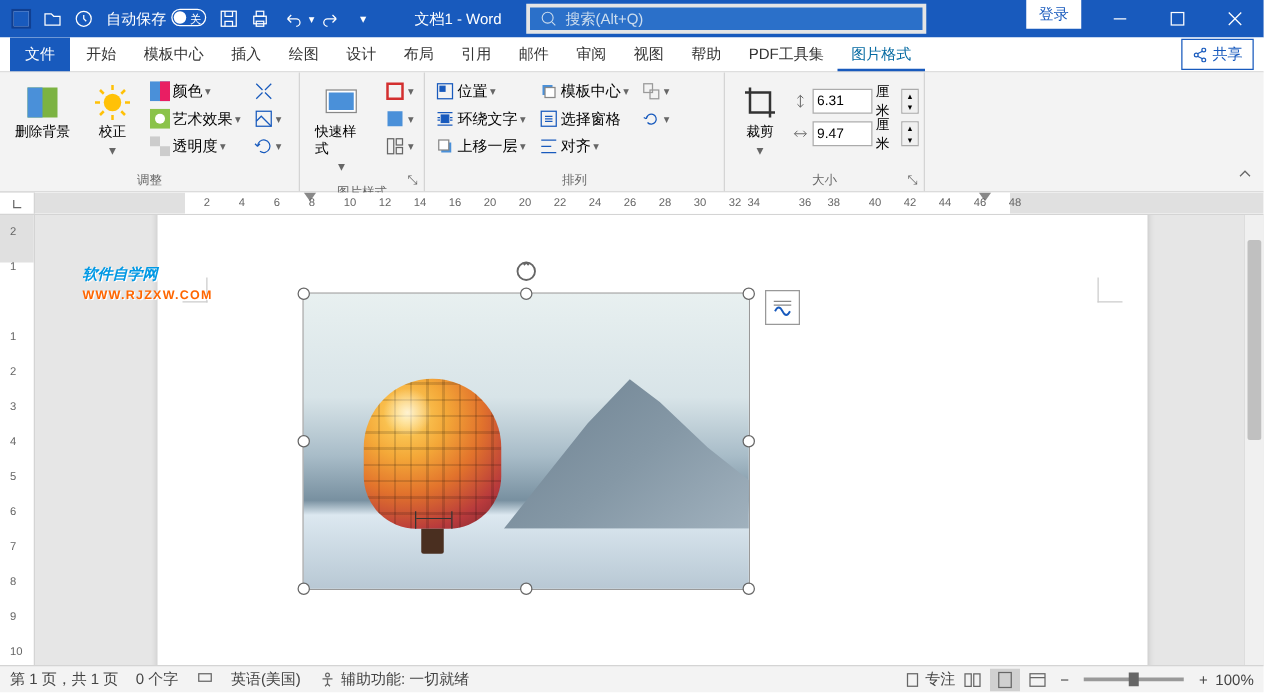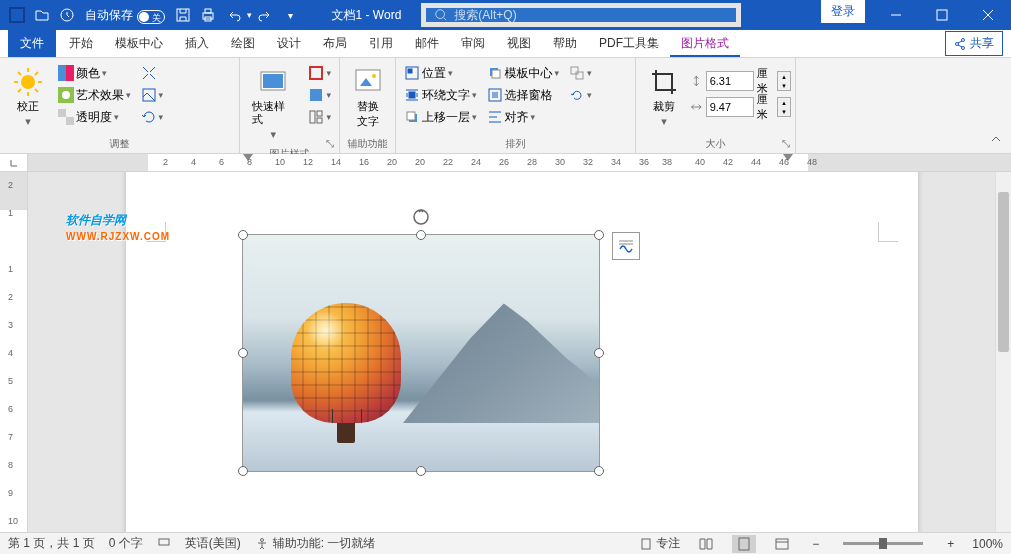--- a/index.html
+++ b/index.html
@@ -1,34 +1,34 @@
 <!DOCTYPE html>
 <html><head>
 <meta charset="utf-8">
 <style>
 *{margin:0;padding:0;box-sizing:border-box;font-family:"Microsoft YaHei",sans-serif;font-size:12px}
 body{width:1011px;height:554px;overflow:hidden;background:#fff;position:relative}
 .titlebar{height:30px;background:#185abd;display:flex;align-items:center;color:#fff}
 .titlebar .tb-left{display:flex;align-items:center;gap:3px;padding-left:6px}
 .tb-icon{width:22px;height:22px;display:flex;align-items:center;justify-content:center;cursor:pointer}
 .tb-icon svg{width:16px;height:16px}
-.autosave{display:flex;align-items:flex-end;gap:4px;margin:0 4px;font-size:12px}
+.autosave{display:flex;align-items:flex-start;gap:4px;margin:0 4px;font-size:12px}
 .toggle{width:28px;height:14px;border:1px solid #fff;border-radius:7px;position:relative}
 .toggle::after{content:"";width:10px;height:10px;background:#fff;border-radius:50%;position:absolute;top:1px;left:1px}
 .toggle-off{font-size:9px;position:absolute;right:3px;top:1px}
 .doc-title{margin-left:30px;font-size:12px}
-.search-box{margin-left:20px;display:flex;align-items:center;background:#2b70c9;border:5px solid #e5e5e5;height:24px;width:320px;padding:0 8px;gap:6px}
+.search-box{margin-left:20px;display:flex;align-items:center;background:#2b70c9;border:3px solid #e5e5e5;height:24px;width:320px;padding:0 8px;gap:6px}
 .search-box svg{width:14px;height:14px}
 .titlebar .tb-right{margin-left:auto;display:flex;align-items:flex-start}
 .login-btn{background:#fff;color:#185abd;padding:3px 10px;font-size:12px;margin-right:8px;cursor:pointer}
 .win-btn{width:46px;height:30px;display:flex;align-items:center;justify-content:center;cursor:pointer}
 .menubar{height:28px;background:#fff;display:flex;align-items:center;padding:0 8px;border-bottom:1px solid #d4d4d4}
 .menu-file{background:#185abd;color:#fff;padding:5px 12px;margin-right:2px;cursor:pointer}
 .menu-item{padding:5px 11px;cursor:pointer;color:#333}
-.menu-item.active{border-bottom:2px solid #185abd;color:#a21caf;padding-bottom:3px}
+.menu-item.active{border-bottom:2px solid #185abd;color:#0369a1;padding-bottom:3px}
 .share-btn{margin-left:auto;display:flex;align-items:center;gap:4px;padding:3px 8px;border:1px solid #185abd;color:#185abd;cursor:pointer}
 .ribbon{height:96px;background:#f3f3f3;border-bottom:1px solid #d4d4d4;display:flex;position:relative}
 .ribbon-group{border-right:1px solid #d4d4d4;display:flex;flex-direction:column;padding:2px 4px 0}
 .group-content{flex:1;display:flex;align-items:flex-start;gap:2px;padding-top:2px}
 .group-label{text-align:center;font-size:10px;color:#666;padding:2px 0}
 .big-btn{display:flex;flex-direction:column;align-items:center;justify-content:center;padding:4px 8px;cursor:pointer;gap:2px}
 .big-btn svg{width:32px;height:32px}
 .big-btn span{font-size:11px;line-height:13px}
 .small-row{display:flex;align-items:center;gap:2px;padding:2px 4px;cursor:pointer;font-size:11px;height:22px}
 .small-row svg{width:16px;height:16px}
@@ -65,21 +65,21 @@
 .balloon{position:absolute;top:68px;left:48px;width:110px;height:155px}
 .balloon-top{width:110px;height:120px;border-radius:55px 55px 42px 42px;background:radial-gradient(circle at 30% 25%,#ffd966 0%,#f4a838 28%,#e2732c 52%,#b83a3c 78%,#7a2530 100%);position:relative;overflow:hidden}
 .balloon-top::before{content:"";position:absolute;inset:0;background:repeating-linear-gradient(0deg,transparent 0,transparent 11px,rgba(0,0,0,0.14) 11px,rgba(0,0,0,0.14) 13px),repeating-linear-gradient(90deg,transparent 0,transparent 11px,rgba(0,0,0,0.14) 11px,rgba(0,0,0,0.14) 13px)}
 .balloon-top::after{content:"";position:absolute;top:6px;left:14px;width:42px;height:42px;border-radius:50%;background:radial-gradient(circle,rgba(255,255,255,0.7) 0%,transparent 65%)}
 .basket{width:18px;height:20px;background:#4a2f20;margin:0 auto;border-radius:0 0 2px 2px;position:relative}
 .basket::before{content:"";position:absolute;top:-14px;left:-5px;width:28px;height:14px;background:linear-gradient(transparent 0%, transparent 40%, #333 40%, #333 45%, transparent 45%);border-left:1px solid #333;border-right:1px solid #333}
 .handle{width:10px;height:10px;background:#fff;border:1px solid #666;border-radius:50%;position:absolute}
 .rot-handle{position:absolute;top:-28px;left:50%;margin-left:-10px;width:20px;height:20px;cursor:pointer}
 .layout-btn{position:absolute;top:70px;left:486px;width:28px;height:28px;background:#fff;border:1px solid #999;display:flex;align-items:center;justify-content:center;cursor:pointer}
 .statusbar{position:absolute;bottom:0;left:0;right:0;height:22px;background:#f3f3f3;border-top:1px solid #d4d4d4;display:flex;align-items:center;padding:0 8px;gap:14px;font-size:11px;color:#444}
-.statusbar .right{margin-left:auto;display:flex;align-items:center;gap:14px}
+.statusbar .right{margin-left:auto;display:flex;align-items:center;gap:2px}
 .view-btn{width:24px;height:18px;display:flex;align-items:center;justify-content:center;cursor:pointer}
 .view-btn.active{background:#d0d0d0}
 .zoom-slider{width:80px;height:3px;background:#999;position:relative;margin:0 6px}
 .zoom-slider::after{content:"";position:absolute;top:-4px;left:50%;width:8px;height:11px;background:#666;margin-left:-4px}
 .scrollbar-v{position:absolute;right:0;top:0;bottom:0;width:16px;background:#f0f0f0;border-left:1px solid #ddd}
 .scrollbar-v .thumb{position:absolute;top:20px;left:2px;right:2px;height:160px;background:#c0c0c0;border-radius:2px}
 </style>
 </head>
 <body>
 
@@ -190,20 +190,27 @@
     <span>共享</span>
   </div>
 </div>
 
 <div class="ribbon">
 
   <div class="ribbon-group" style="width:240px;position:relative">
     <div class="group-content">
       <div class="big-btn">
         <svg viewBox="0 0 32 32">
+            <rect x="4" y="4" width="24" height="24" fill="#7cb342"></rect>
+            <rect x="4" y="4" width="12" height="24" fill="#4a90d9"></rect>
+          </svg>
+        <span>删除背景</span>
+      </div>
+      <div class="big-btn">
+        <svg viewBox="0 0 32 32">
             <circle cx="16" cy="16" r="7" fill="#ffc107"></circle>
             <g stroke="#ffc107" stroke-width="2">
               <path d="M16 2v4M16 26v4M2 16h4M26 16h4M6 6l3 3M23 23l3 3M26 6l-3 3M9 23l-3 3"></path>
             </g>
           </svg>
         <span>校正</span>
         <span class="dd">▾</span>
       </div>
       <div class="col">
         <div class="small-row">
@@ -285,34 +292,20 @@
               <rect x="9" y="9" width="5" height="5"></rect>
             </svg>
             <span class="dd">▾</span>
           </div>
       </div>
     </div>
     <div class="group-label">图片样式</div>
     <div class="dialog-launcher">⤡</div>
   </div>
 
-  <div class="ribbon-group" style="width:56px">
-    <div class="group-content">
-      <div class="big-btn">
-        <svg viewBox="0 0 32 32">
-            <rect x="4" y="4" width="24" height="20" fill="#fff" stroke="#888"></rect>
-            <path d="M8 20l6-8 6 8" fill="#4a90d9"></path>
-            <circle cx="22" cy="10" r="2" fill="#ffc107"></circle>
-          </svg>
-        <span>替换</span>
-        <span>文字</span>
-      </div>
-    </div>
-    <div class="group-label">辅助功能</div>
-  </div>
 
   <div class="ribbon-group" style="width:240px">
     <div class="group-content">
       <div class="col">
         <div class="small-row">
             <svg viewBox="0 0 16 16" fill="none" stroke="#185abd">
               <rect x="2" y="2" width="12" height="12"></rect>
               <rect x="4" y="4" width="4" height="4" fill="#185abd"></rect>
             </svg>
             <span>位置</span>
@@ -440,21 +433,21 @@
       <span class="ruler-tick" style="left: 303px;">14</span>
       <span class="ruler-tick" style="left: 331px;">16</span>
       <span class="ruler-tick" style="left: 359px;">20</span>
       <span class="ruler-tick" style="left: 387px;">20</span>
       <span class="ruler-tick" style="left: 415px;">22</span>
       <span class="ruler-tick" style="left: 443px;">24</span>
       <span class="ruler-tick" style="left: 471px;">26</span>
       <span class="ruler-tick" style="left: 499px;">28</span>
       <span class="ruler-tick" style="left: 527px;">30</span>
       <span class="ruler-tick" style="left: 555px;">32</span>
-      <span class="ruler-tick" style="left: 583px;">34</span>
+      <span class="ruler-tick" style="left: 570px;">34</span>
       <span class="ruler-tick" style="left: 611px;">36</span>
       <span class="ruler-tick" style="left: 634px;">38</span>
       <span class="ruler-tick" style="left: 667px;">40</span>
       <span class="ruler-tick" style="left: 695px;">42</span>
       <span class="ruler-tick" style="left: 723px;">44</span>
       <span class="ruler-tick" style="left: 751px;">46</span>
       <span class="ruler-tick" style="left: 779px;">48</span>
     </div>
 </div>
 

